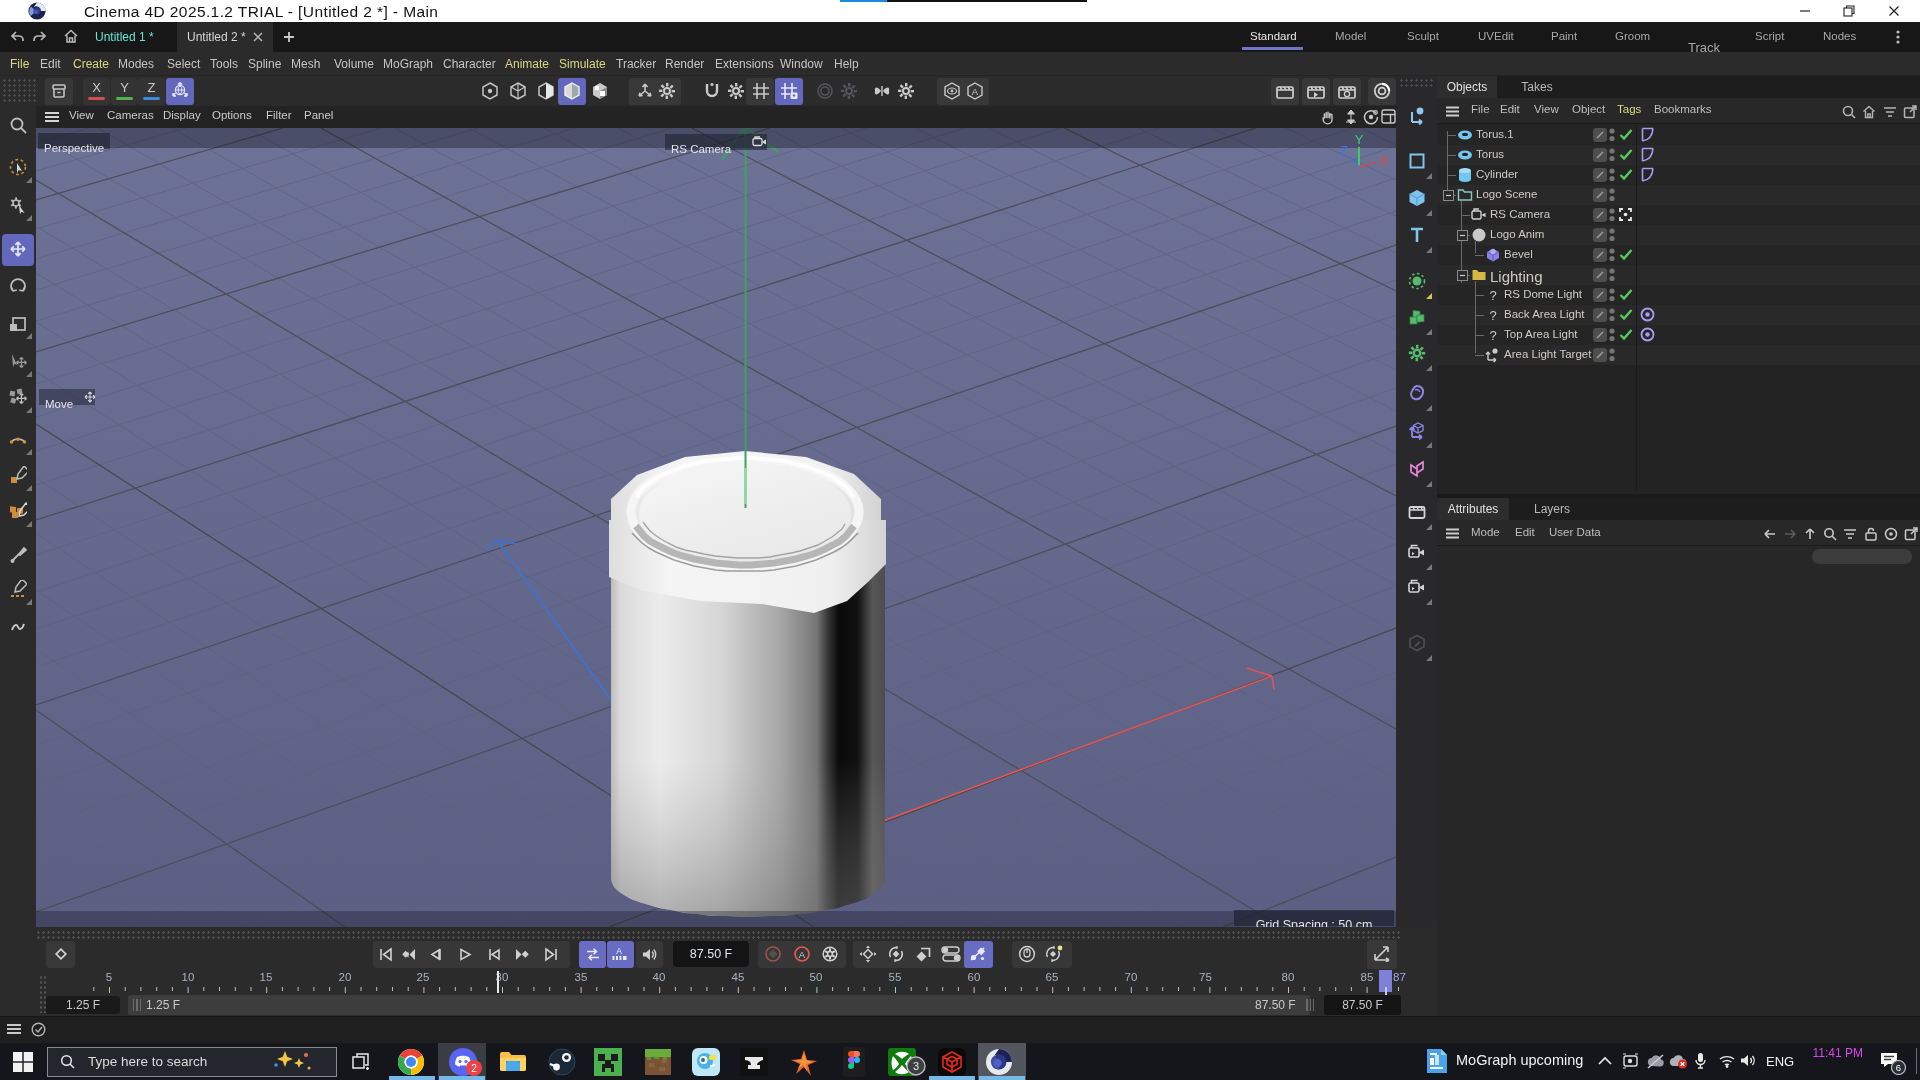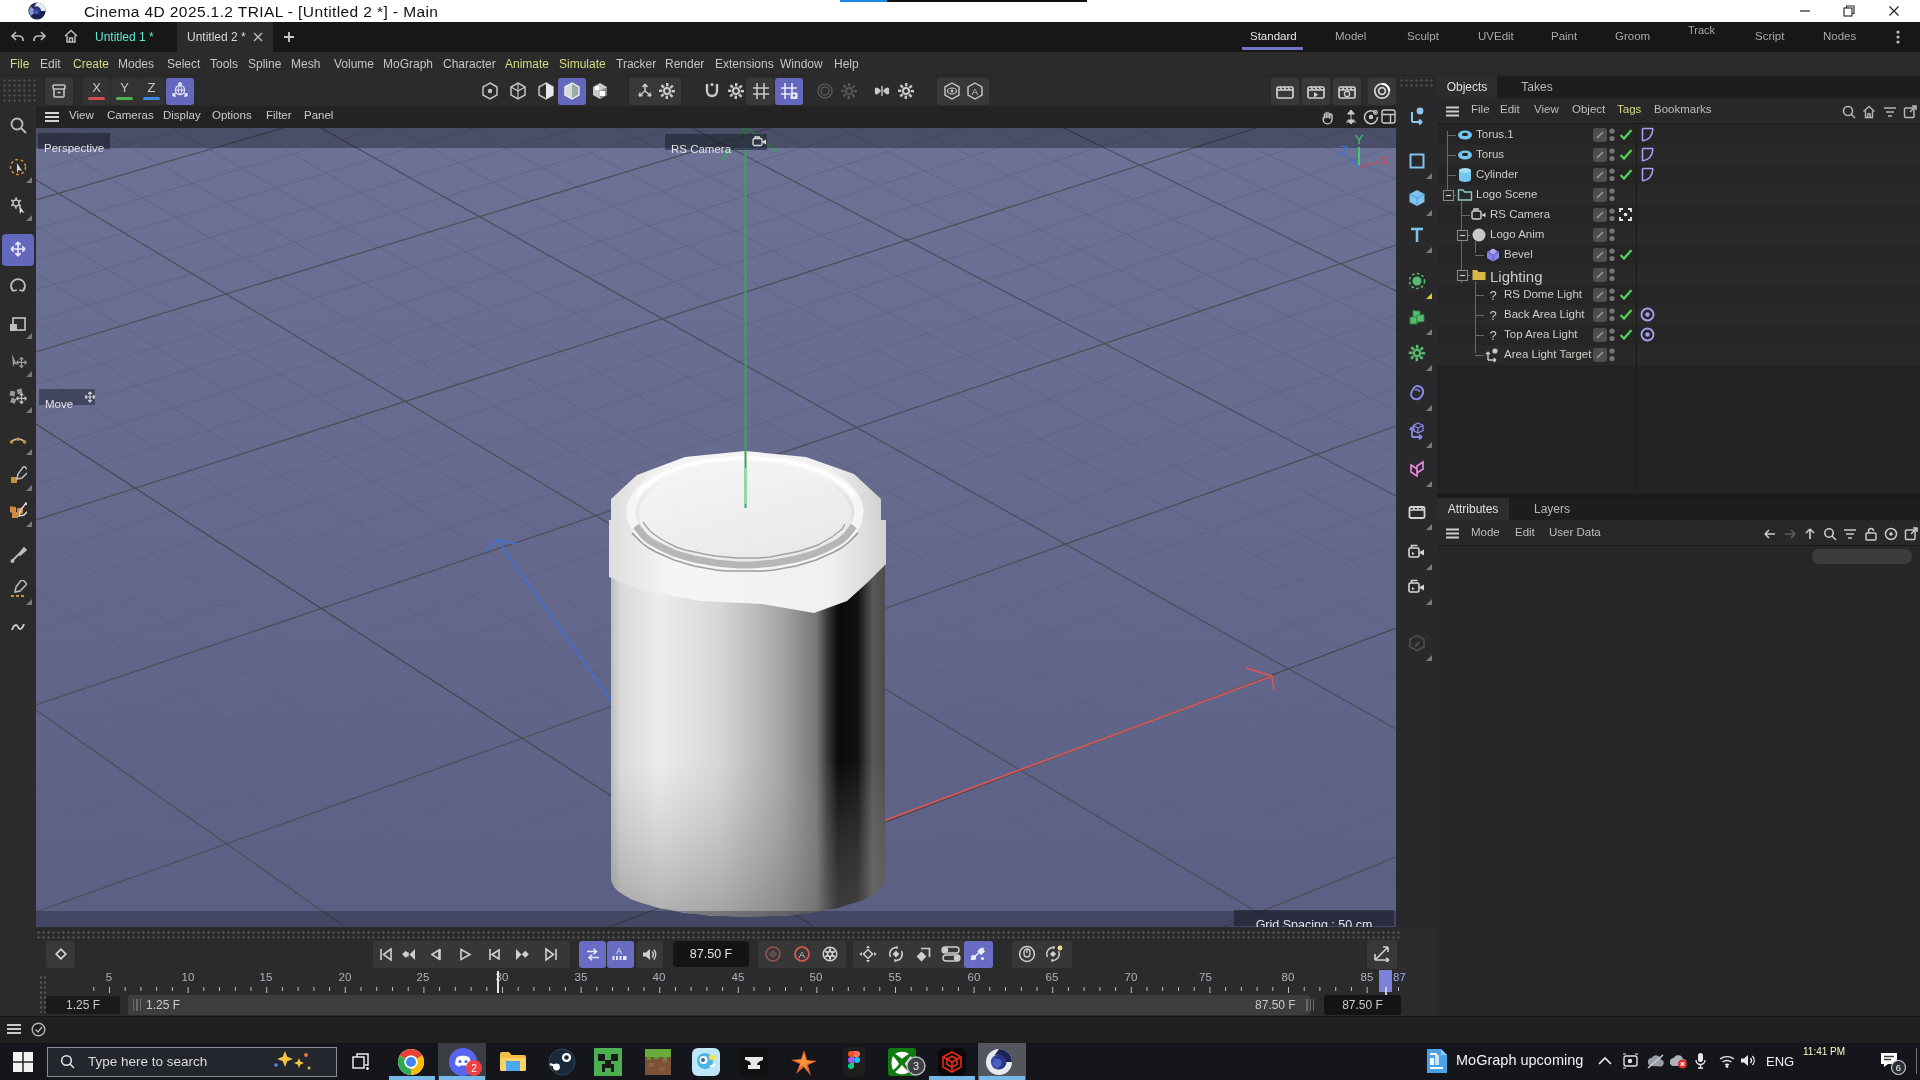--- a/index.html
+++ b/index.html
@@ -69,21 +69,21 @@
     </svg>
     <svg class="abs" style="left:283px;top:31px" width="12" height="12" viewBox="0 0 12 12">
       <path d="M6 1 V11 M1 6 H11" stroke="#c9c9c9" stroke-width="1.8"></path>
     </svg>
     <div class="abs" style="left:1250px;top:30px;font-size:11.5px;color:#e8e8e8">Standard</div>
     <div class="abs" style="left:1335px;top:30px;font-size:11.5px;color:#a8a8a8">Model</div>
     <div class="abs" style="left:1407px;top:30px;font-size:11.5px;color:#a8a8a8">Sculpt</div>
     <div class="abs" style="left:1478px;top:30px;font-size:11.5px;color:#a8a8a8">UVEdit</div>
     <div class="abs" style="left:1551px;top:30px;font-size:11.5px;color:#a8a8a8">Paint</div>
     <div class="abs" style="left:1615px;top:30px;font-size:11.5px;color:#a8a8a8">Groom</div>
-    <div class="abs" style="left:1688px;top:24px;font-size:11px;color:#a8a8a8">Track</div>
+    <div class="abs" style="left:1688px;top:40px;font-size:13px;color:#a8a8a8">Track</div>
     <div class="abs" style="left:1755px;top:30px;font-size:11.5px;color:#a8a8a8">Script</div>
     <div class="abs" style="left:1823px;top:30px;font-size:11.5px;color:#a8a8a8">Nodes</div>
     <div class="abs" style="left:1242px;top:47px;width:61px;height:3px;background:#7075c6"></div>
     <svg class="abs" style="left:1896px;top:30px" width="4" height="14" viewBox="0 0 4 14">
       <circle cx="2" cy="2" r="1.6" fill="#bbb"></circle>
       <circle cx="2" cy="7" r="1.6" fill="#bbb"></circle>
       <circle cx="2" cy="12" r="1.6" fill="#bbb"></circle>
     </svg>
     <div class="abs menubar"></div>
     <div class="mitem" style="left:10px;color:#d8d883">File</div>
@@ -1276,21 +1276,21 @@
     </svg>
     <svg class="abs" style="left:1718px;top:1054px" width="18" height="14" viewBox="0 0 18 14">
       <path d="M2 5 a12 12 0 0 1 14 0 M4.5 8 a8 8 0 0 1 9 0 M7 10.7 a4.5 4.5 0 0 1 4 0" fill="none" stroke="#e8e8e8" stroke-width="1.5"></path>
       <circle cx="9" cy="12.5" r="1.4" fill="#e8e8e8"></circle>
     </svg>
     <svg class="abs" style="left:1740px;top:1053px" width="17" height="15" viewBox="0 0 17 15">
       <path d="M1 5.5 H4 L8 2 V13 L4 9.5 H1 Z" fill="#e8e8e8"></path>
       <path d="M10.5 5 a4 4 0 0 1 0 5 M12.5 3 a7 7 0 0 1 0 9" stroke="#e8e8e8" stroke-width="1.4" fill="none"></path>
     </svg>
     <div class="abs" style="left:1766px;top:1054px;font-size:13px;color:#f2f2f2">ENG</div>
-    <div class="abs" style="left:1803px;top:1046px;width:60px;text-align:left;font-size:10px;color:#fef9c3">11:41 PM</div>
+    <div class="abs" style="left:1803px;top:1046px;width:60px;text-align:right;font-size:12px;color:#d946ef">11:41 PM</div>
     <div class="abs" style="left:1798px;top:1120px;width:70px;text-align:center;font-size:12.5px;color:#f2f2f2">2025-09-09</div>
     <svg class="abs" style="left:1879px;top:1051px" width="20" height="18" viewBox="0 0 20 18">
       <path d="M2 2 H18 V13 H9 L5 16 V13 H2 Z" fill="#fff"></path>
       <path d="M5 5.5 H15 M5 8.5 H12" stroke="#3a3a3a" stroke-width="1.4"></path>
     </svg>
     <svg class="abs" style="left:1891px;top:1060px" width="15" height="15" viewBox="0 0 15 15">
       <circle cx="7.5" cy="7.5" r="7" fill="#2a2d34" stroke="#babdc4" stroke-width="1.2"></circle>
       <text x="7.5" y="11" font-size="9.5" fill="#fff" text-anchor="middle" font-family="Liberation Sans">6</text>
     </svg>
     <div class="abs" style="left:1916px;top:1048px;width:1px;height:26px;background:#6a6d74"></div>

